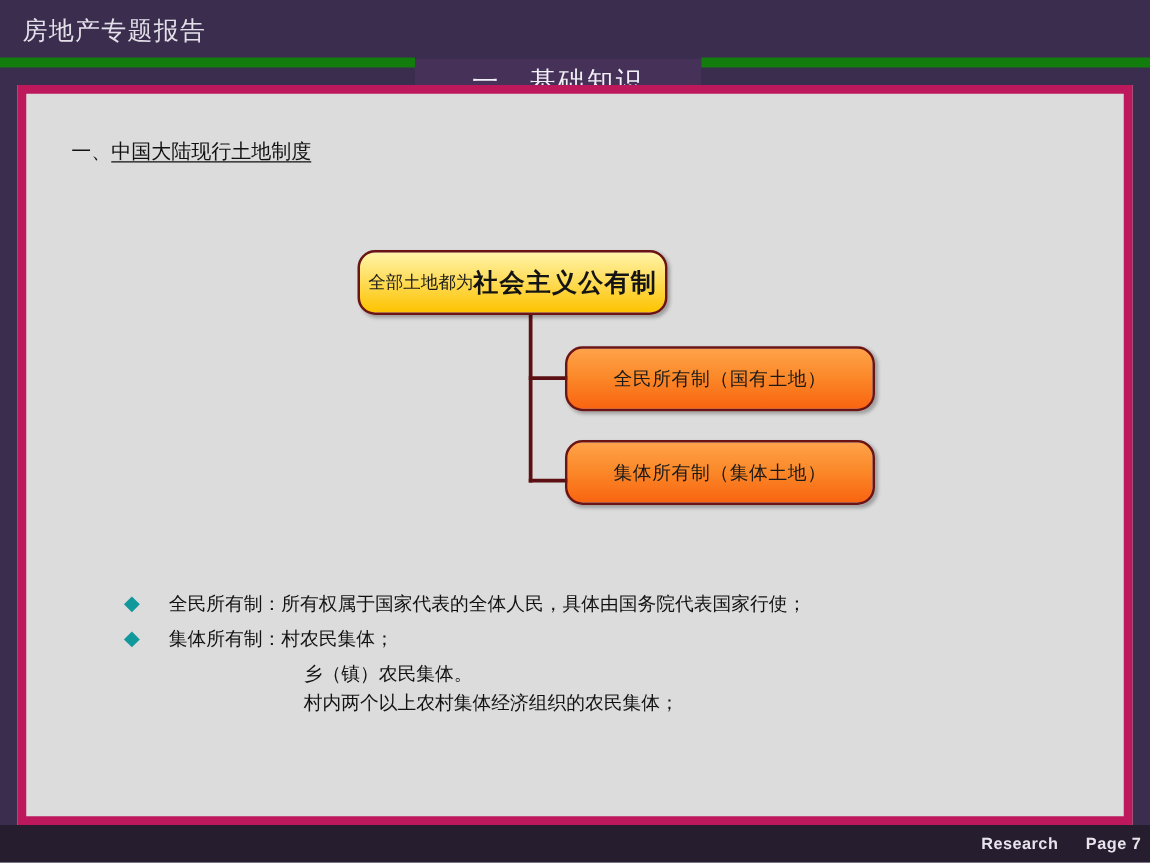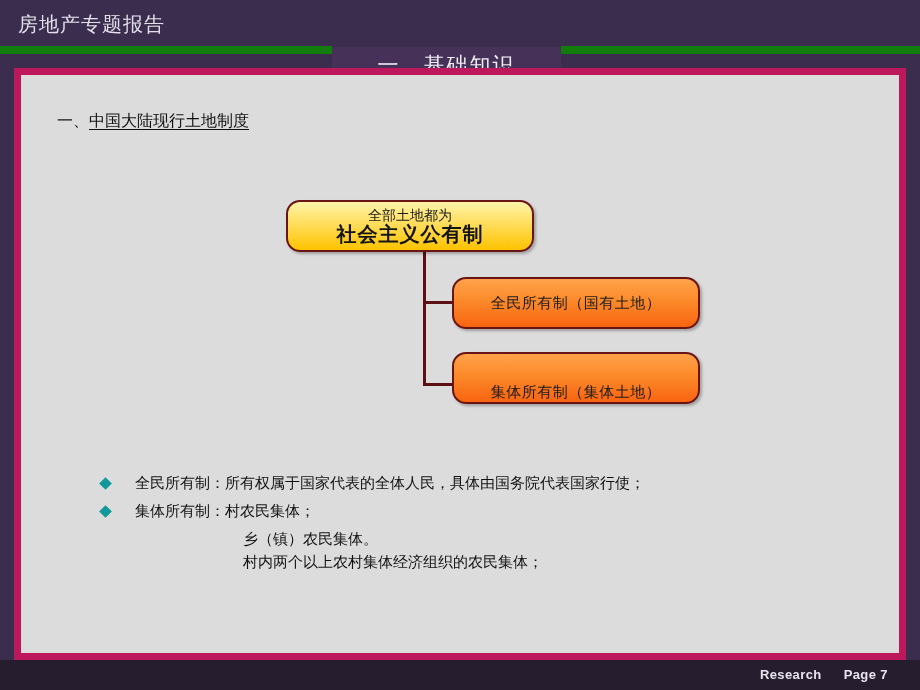--- a/index.html
+++ b/index.html
@@ -115,21 +115,21 @@
     height: 592px;
     pointer-events: none;
   }
 
   .node {
     position: absolute;
     box-sizing: border-box;
     border: 2px solid #6b1416;
     border-radius: 14px;
     display: flex;
-    flex-direction: column;
+    flex-direction: row;
     align-items: center;
     justify-content: center;
     box-shadow: 2px 2px 3px rgba(0,0,0,0.28);
   }
 
   .node-root {
     left: 265px;
     top: 125px;
     width: 248px;
     height: 52px;
@@ -154,21 +154,21 @@
     width: 248px;
     height: 52px;
     background: linear-gradient(to bottom, #ffa24a 0%, #fb8a2a 45%, #f96410 100%);
   }
   .node-child .label {
     font-size: 15px;
     color: #1a1a1a;
     letter-spacing: 0.5px;
   }
   .node-child-1 { top: 202px; }
-  .node-child-2 { top: 277px; justify-content: flex-end; }
+  .node-child-2 { top: 277px; }
 
   
   .conn {
     position: absolute;
     background: #5c1013;
   }
   .conn-vert {
     left: 402px;
     top: 177px;
     width: 3px;
@@ -227,21 +227,21 @@
   .footer {
     position: absolute;
     left: 0;
     top: 660px;
     width: 920px;
     height: 30px;
     background: #261d2e;
   }
   .footer-inner {
     position: absolute;
-    right: 32px;
+    right: 7px;
     top: 7px;
     display: flex;
     align-items: center;
   }
   .footer-label {
     font-family: "Liberation Sans", sans-serif;
     font-size: 13px;
     font-weight: bold;
     color: #e8e4ee;
     letter-spacing: 0.4px;

